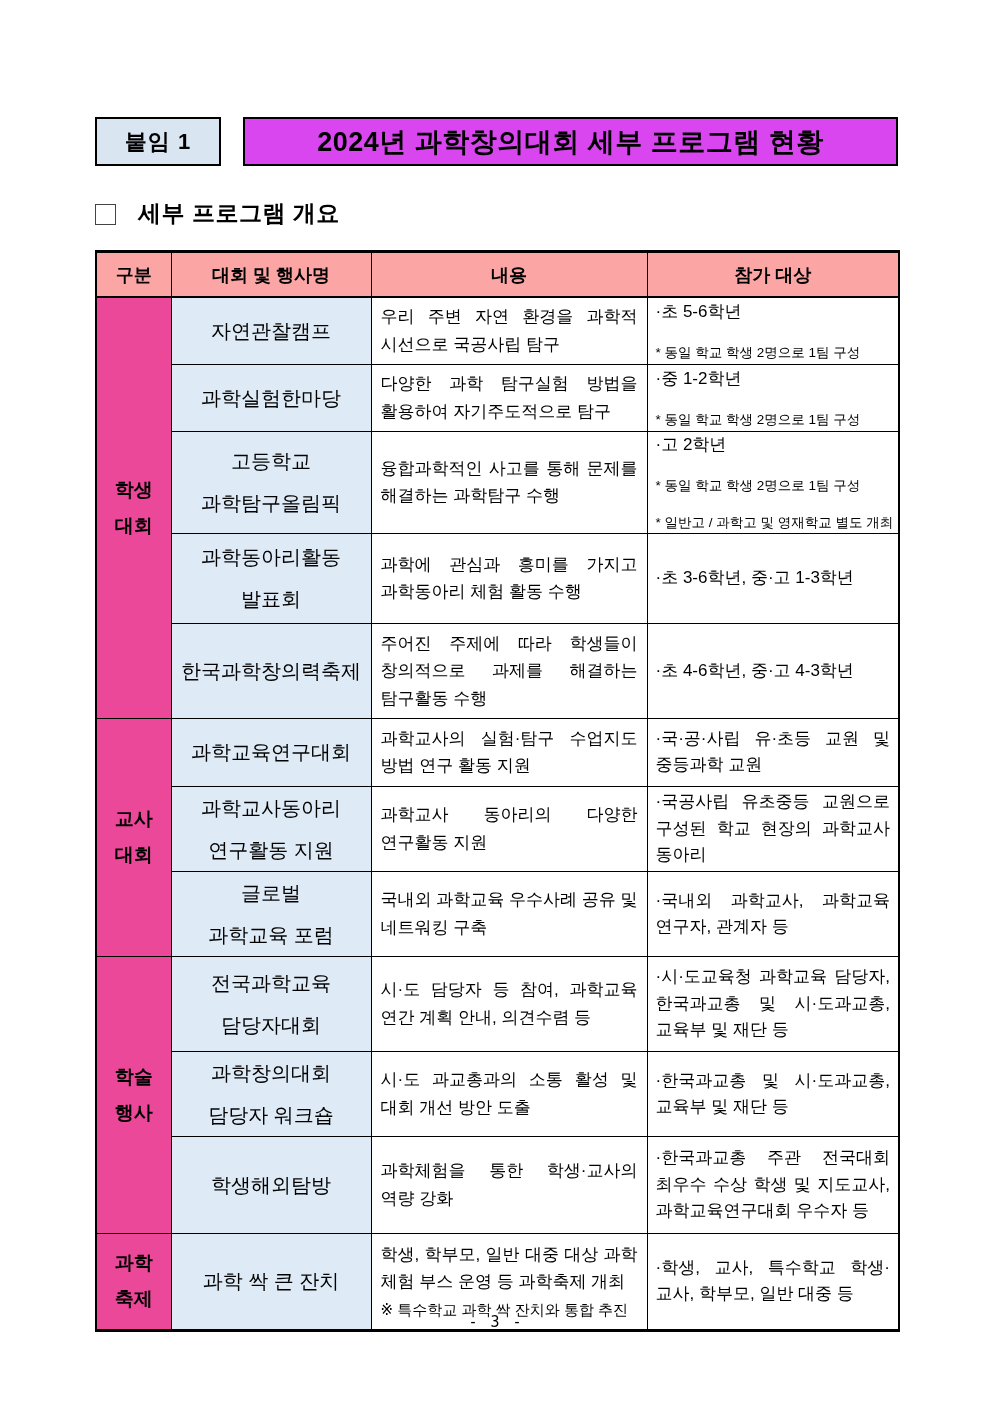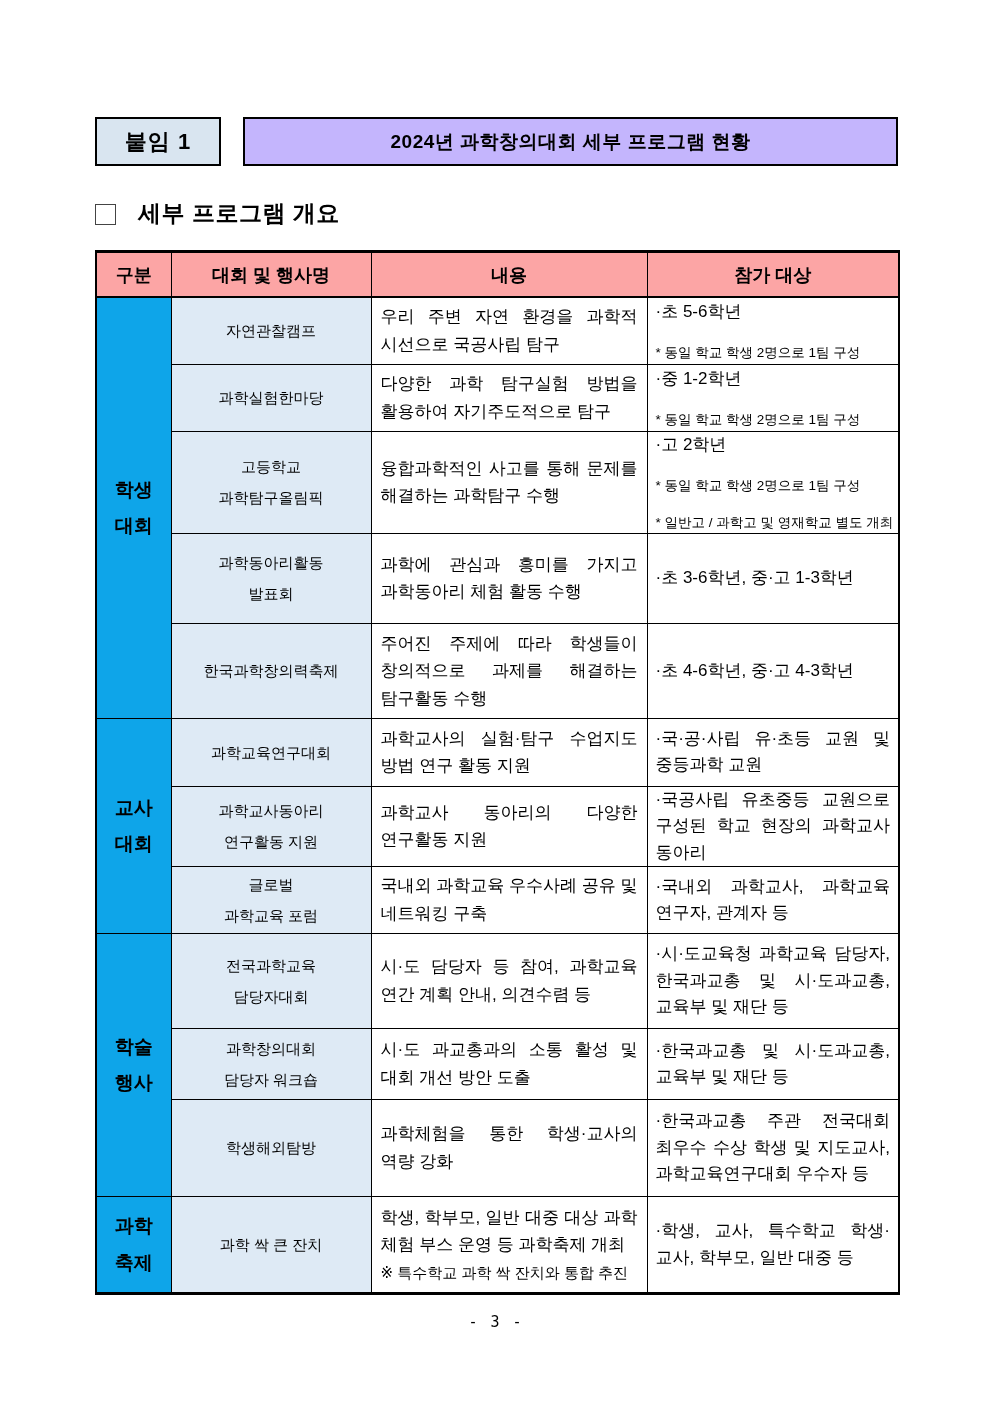--- a/index.html
+++ b/index.html
@@ -4,41 +4,41 @@
 <style>
   html,body{margin:0;padding:0;background:#ffffff;}
   body{width:992px;height:1403px;font-family:"Liberation Sans","DejaVu Sans",sans-serif;color:#000;}
   .page{position:relative;width:992px;height:1403px;background:#fff;overflow:hidden;}
 
   
   .header-row{position:absolute;left:95px;top:117px;width:803px;display:flex;gap:22px;}
   .attach-box{width:122px;height:45px;border:2.5px solid #000;background:#d9e5f0;
     display:flex;align-items:center;justify-content:center;
     font-size:22px;font-weight:bold;letter-spacing:1px;}
-  .title-box{flex:1;height:45px;border:2.5px solid #000;background:#c4b5fd;
+  .title-box{flex:1;height:45px;border:2.5px solid #000;background:#d946ef;
     display:flex;align-items:center;justify-content:center;
-    font-size:19px;font-weight:bold;letter-spacing:0.5px;}
+    font-size:27px;font-weight:bold;letter-spacing:0.5px;}
 
   
   .section-heading{position:absolute;left:95px;top:198px;
     font-size:23px;font-weight:bold;letter-spacing:0.5px;display:flex;align-items:center;gap:22px;}
   .checkbox-glyph{display:inline-block;width:19px;height:19px;border:1.6px solid #444;
     background:#fff;margin-top:1px;}
 
   
   table.program{position:absolute;left:95px;top:250px;width:803px;border-collapse:collapse;
     border-top:3px solid #000;border-bottom:3px solid #000;
     border-left:2px solid #000;border-right:2px solid #000;table-layout:fixed;}
   table.program th,table.program td{border:1.4px solid #000;vertical-align:middle;
     overflow:hidden;}
   table.program th{background:#fca5a5;font-size:18px;font-weight:bold;height:41px;
     text-align:center;border-bottom:2px solid #000;}
-  td.group{background:#0ea5e9;font-weight:bold;font-size:19px;text-align:center;
+  td.group{background:#ec4899;font-weight:bold;font-size:19px;text-align:center;
     white-space:pre-line;line-height:1.9;}
-  td.name{background:#deeaf5;font-size:15px;text-align:center;white-space:pre-line;
+  td.name{background:#deeaf5;font-size:20px;text-align:center;white-space:pre-line;
     line-height:2.1;padding:0 4px;}
   td.content{font-size:17px;text-align:justify;line-height:1.62;padding:2px 9px;
     word-break:keep-all;}
   td.target{font-size:17px;line-height:1.55;padding:0 8px;word-break:keep-all;}
   .t-main{text-align:justify;word-break:keep-all;}
   .t-note{font-size:13.5px;line-height:1.45;margin-top:18px;white-space:nowrap;}
   .c-note{font-size:15px;margin-top:2px;}
 
   
   .footer{position:absolute;left:0;top:1313px;width:992px;text-align:center;

